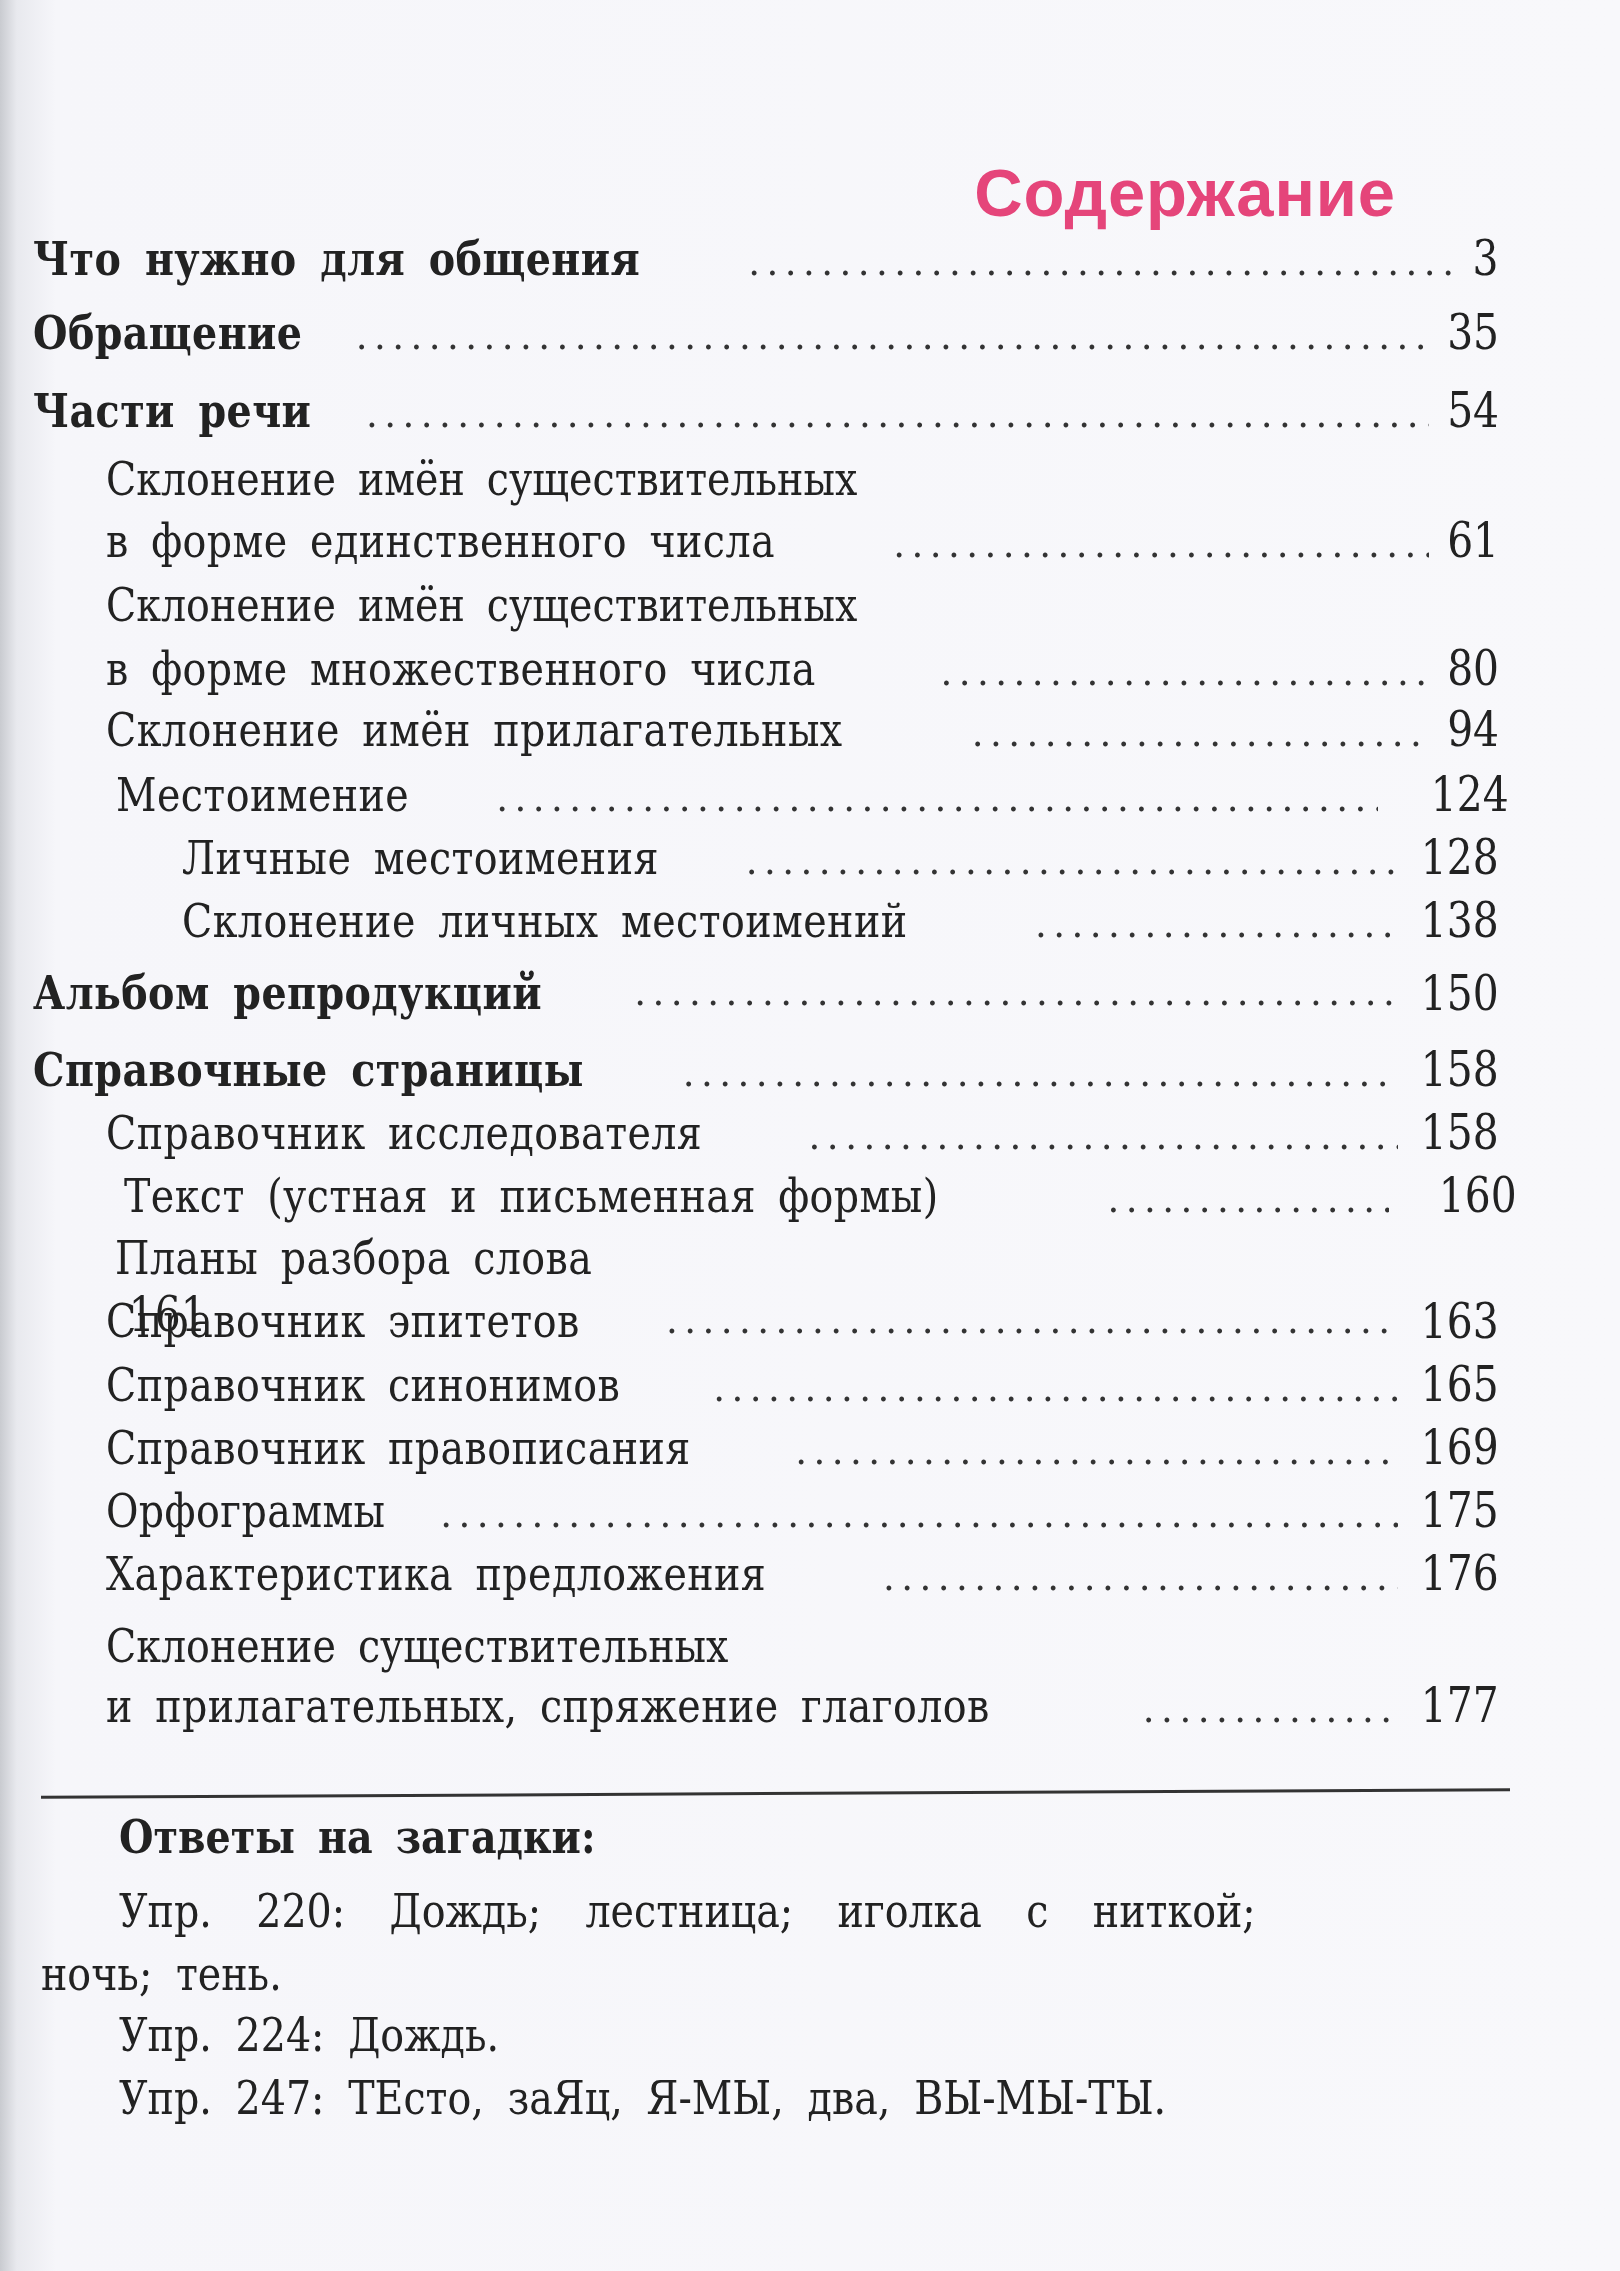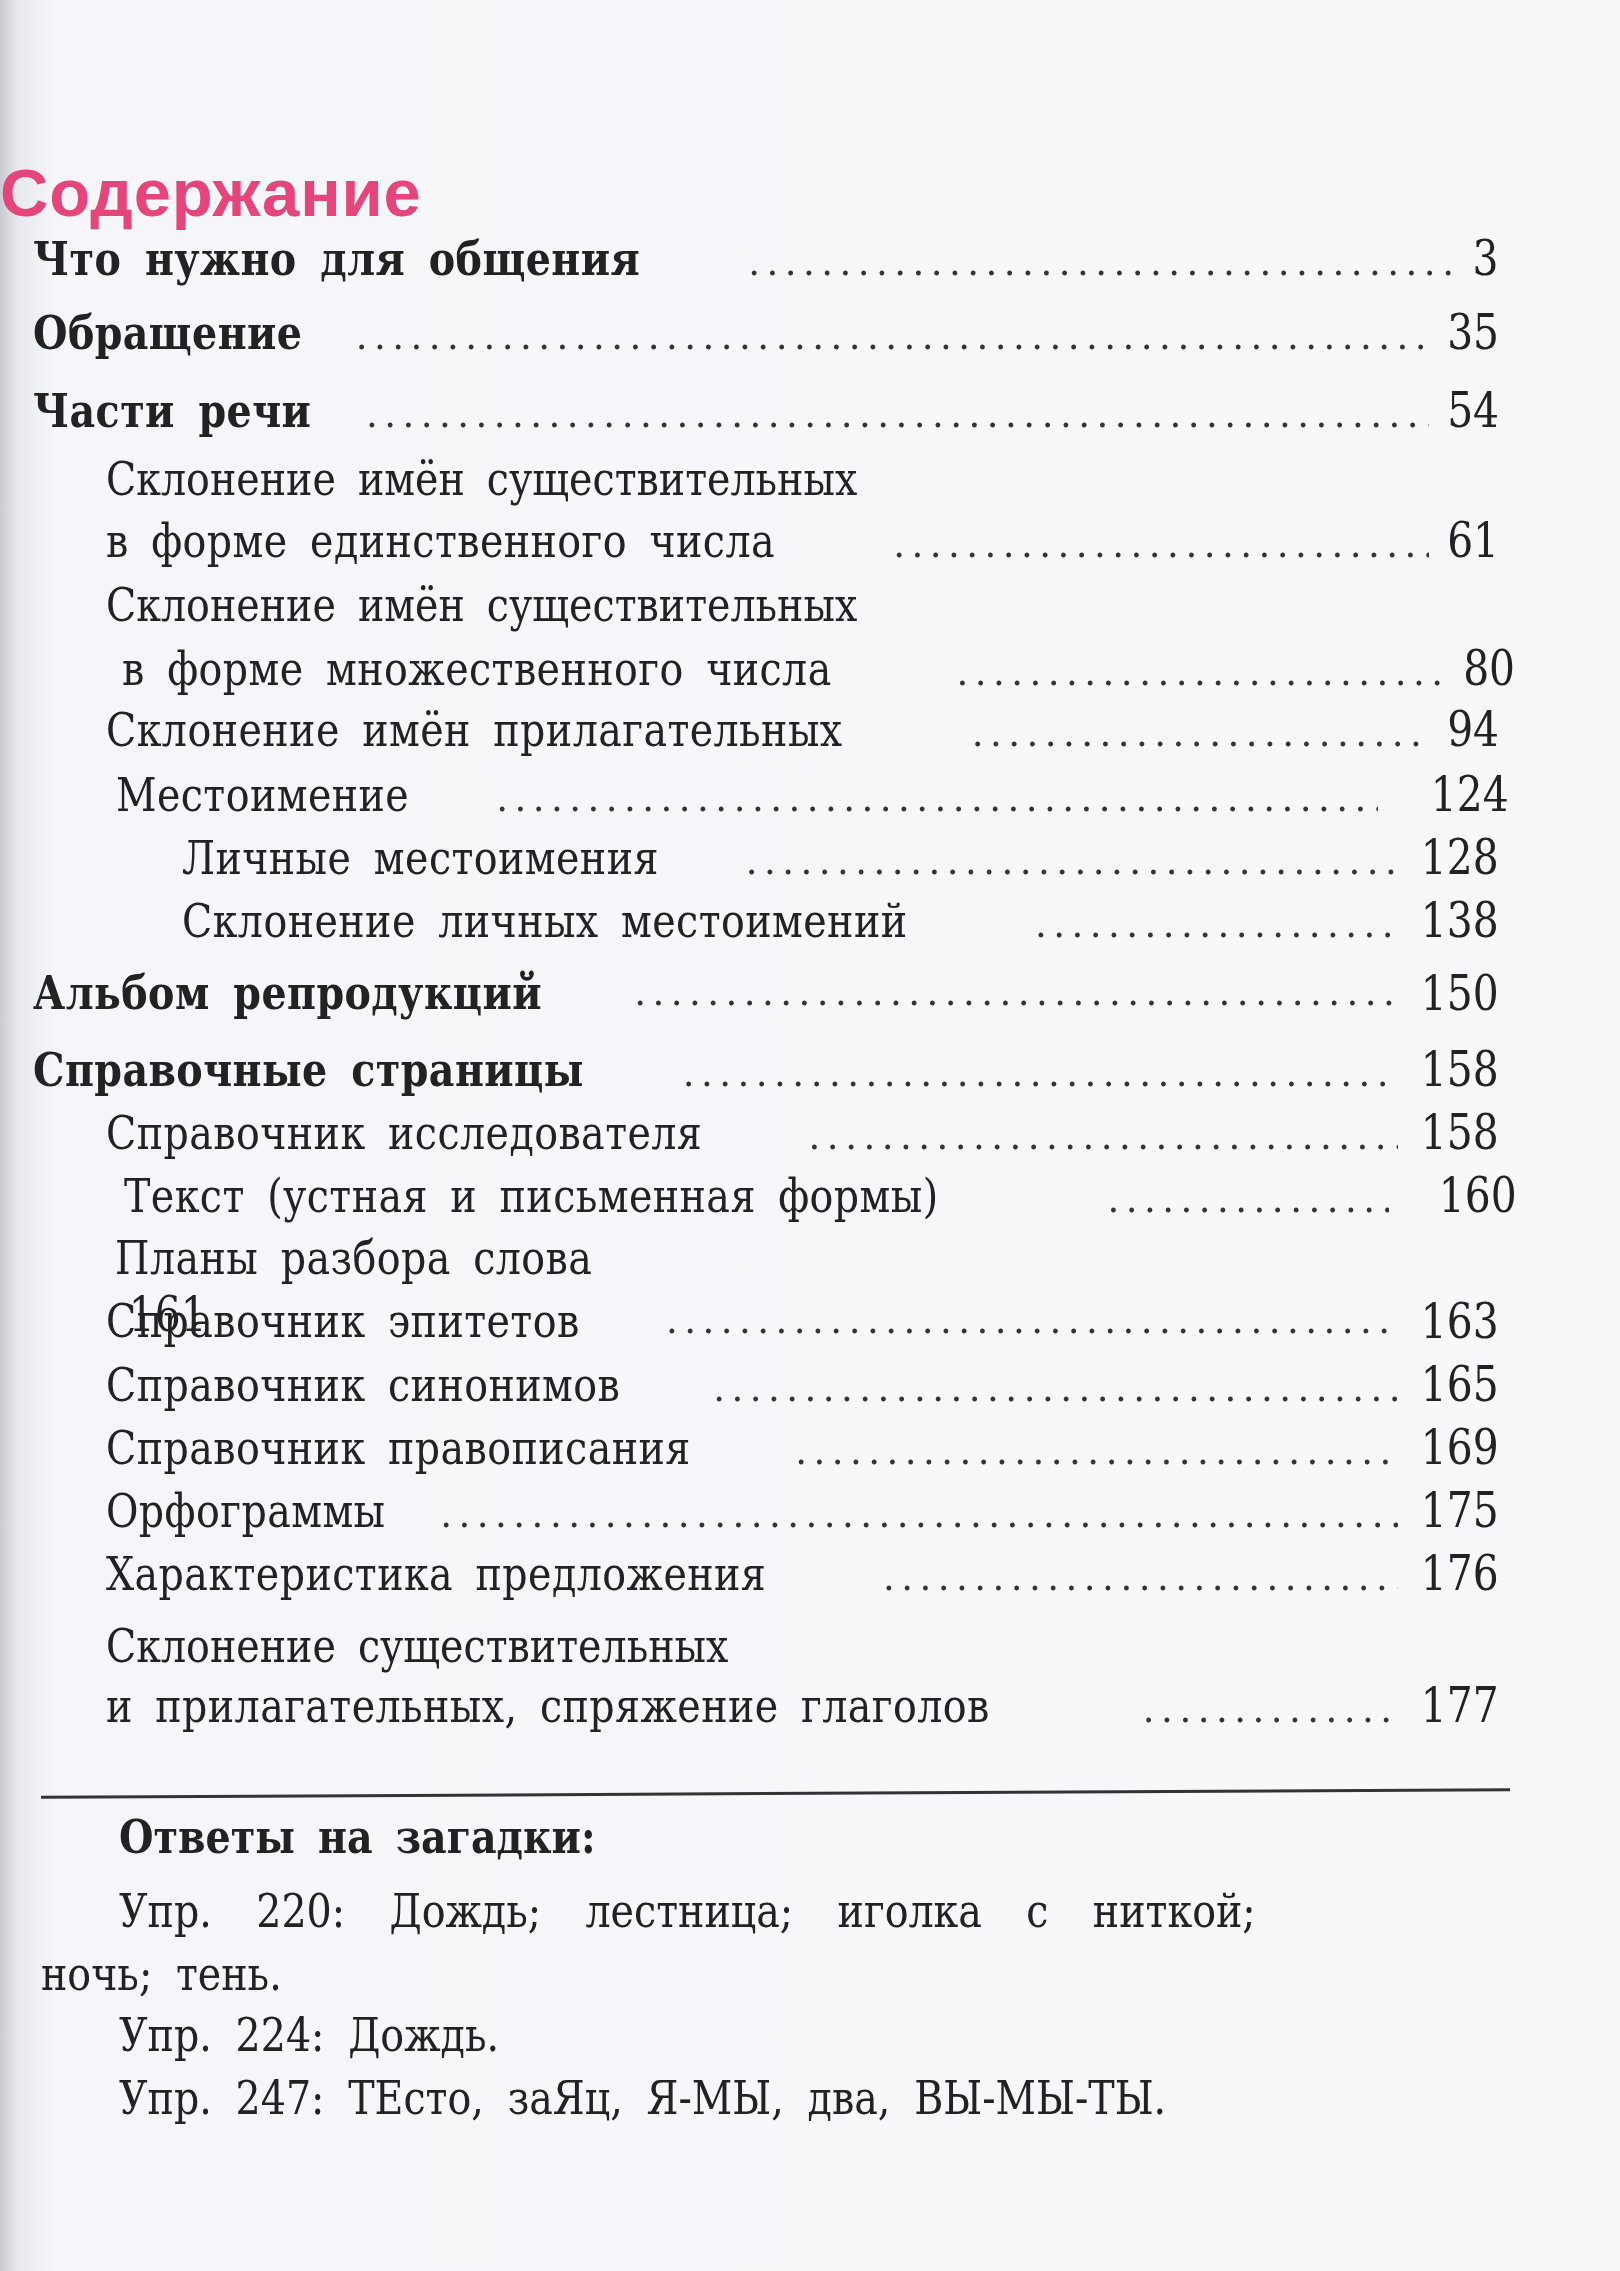--- a/index.html
+++ b/index.html
@@ -9,21 +9,21 @@
       background: linear-gradient(90deg, #c9cbd0 0px, #e8e9ee 16.7px, #f6f6fa 56px, #f8f8fb 100%);
       font-family: "DejaVu Serif", "Liberation Serif", serif;
       color: #222;
       position: relative;
       overflow: hidden;
     }
     .title {
       position: absolute;
       left: 0; width: 1396px;
       top: 109px;
-      text-align: left;
+      text-align: right;
       font-family: "Liberation Sans", "DejaVu Sans", sans-serif;
       font-weight: bold;
       font-size: 67px;
       color: #e5457a;
       letter-spacing: 0.9px;
     }
     .toc { position: absolute; left: 0; top: 0; width: 1620px; }
     .row {
       position: absolute;
       display: flex;
@@ -100,21 +100,21 @@
     </div>
 
     <div class="plain" style="left:106px; top:451px;">Склонение имён существительных</div>
     <div class="row" style="left:106px; top:512px; width:1393px;">
       <span class="label">в форме единственного числа</span>
       <span class="leader">...........................................................................................</span>
       <span class="page">61</span>
     </div>
 
     <div class="plain" style="left:106px; top:577px;">Склонение имён существительных</div>
-    <div class="row" style="left:106px; top:640px; width:1393px;margin-left:16px;">
+    <div class="row" style="left:106px; top:640px; width:1393px;">
       <span class="label">в форме множественного числа</span>
       <span class="leader">...........................................................................................</span>
       <span class="page">80</span>
     </div>
 
     <div class="row" style="left:106px; top:701px; width:1393px;">
       <span class="label">Склонение имён прилагательных</span>
       <span class="leader">...........................................................................................</span>
       <span class="page">94</span>
     </div>

